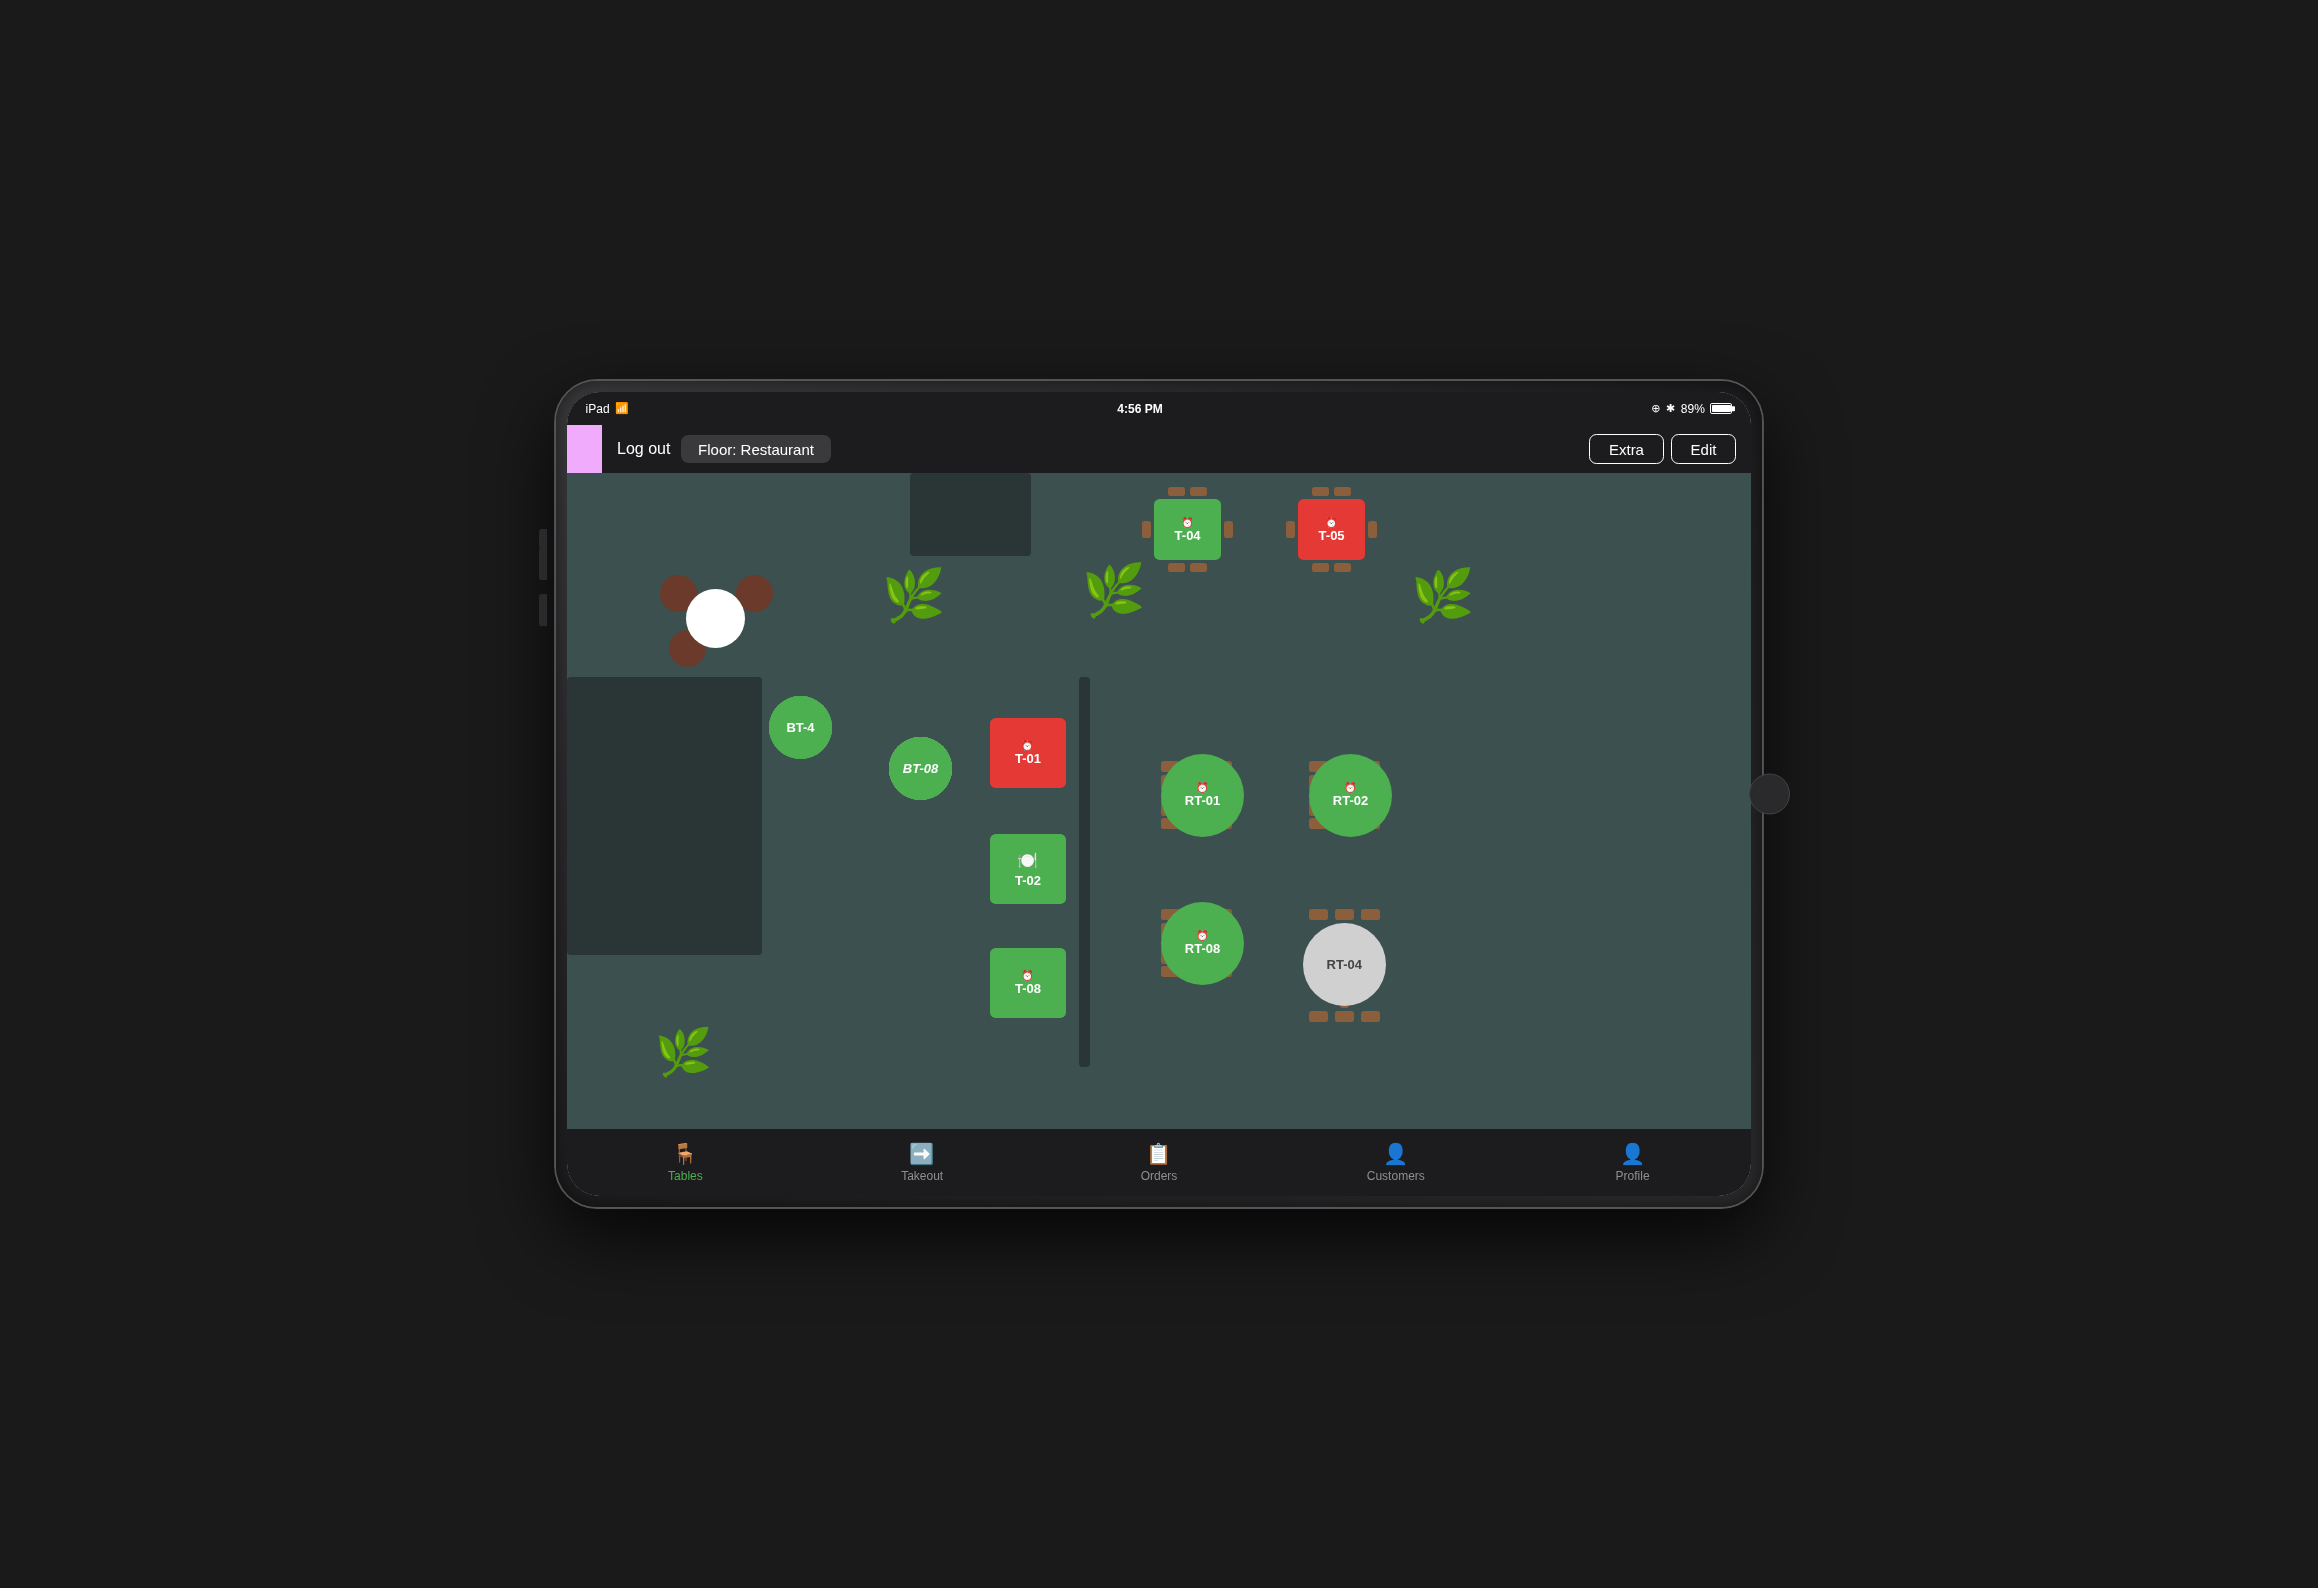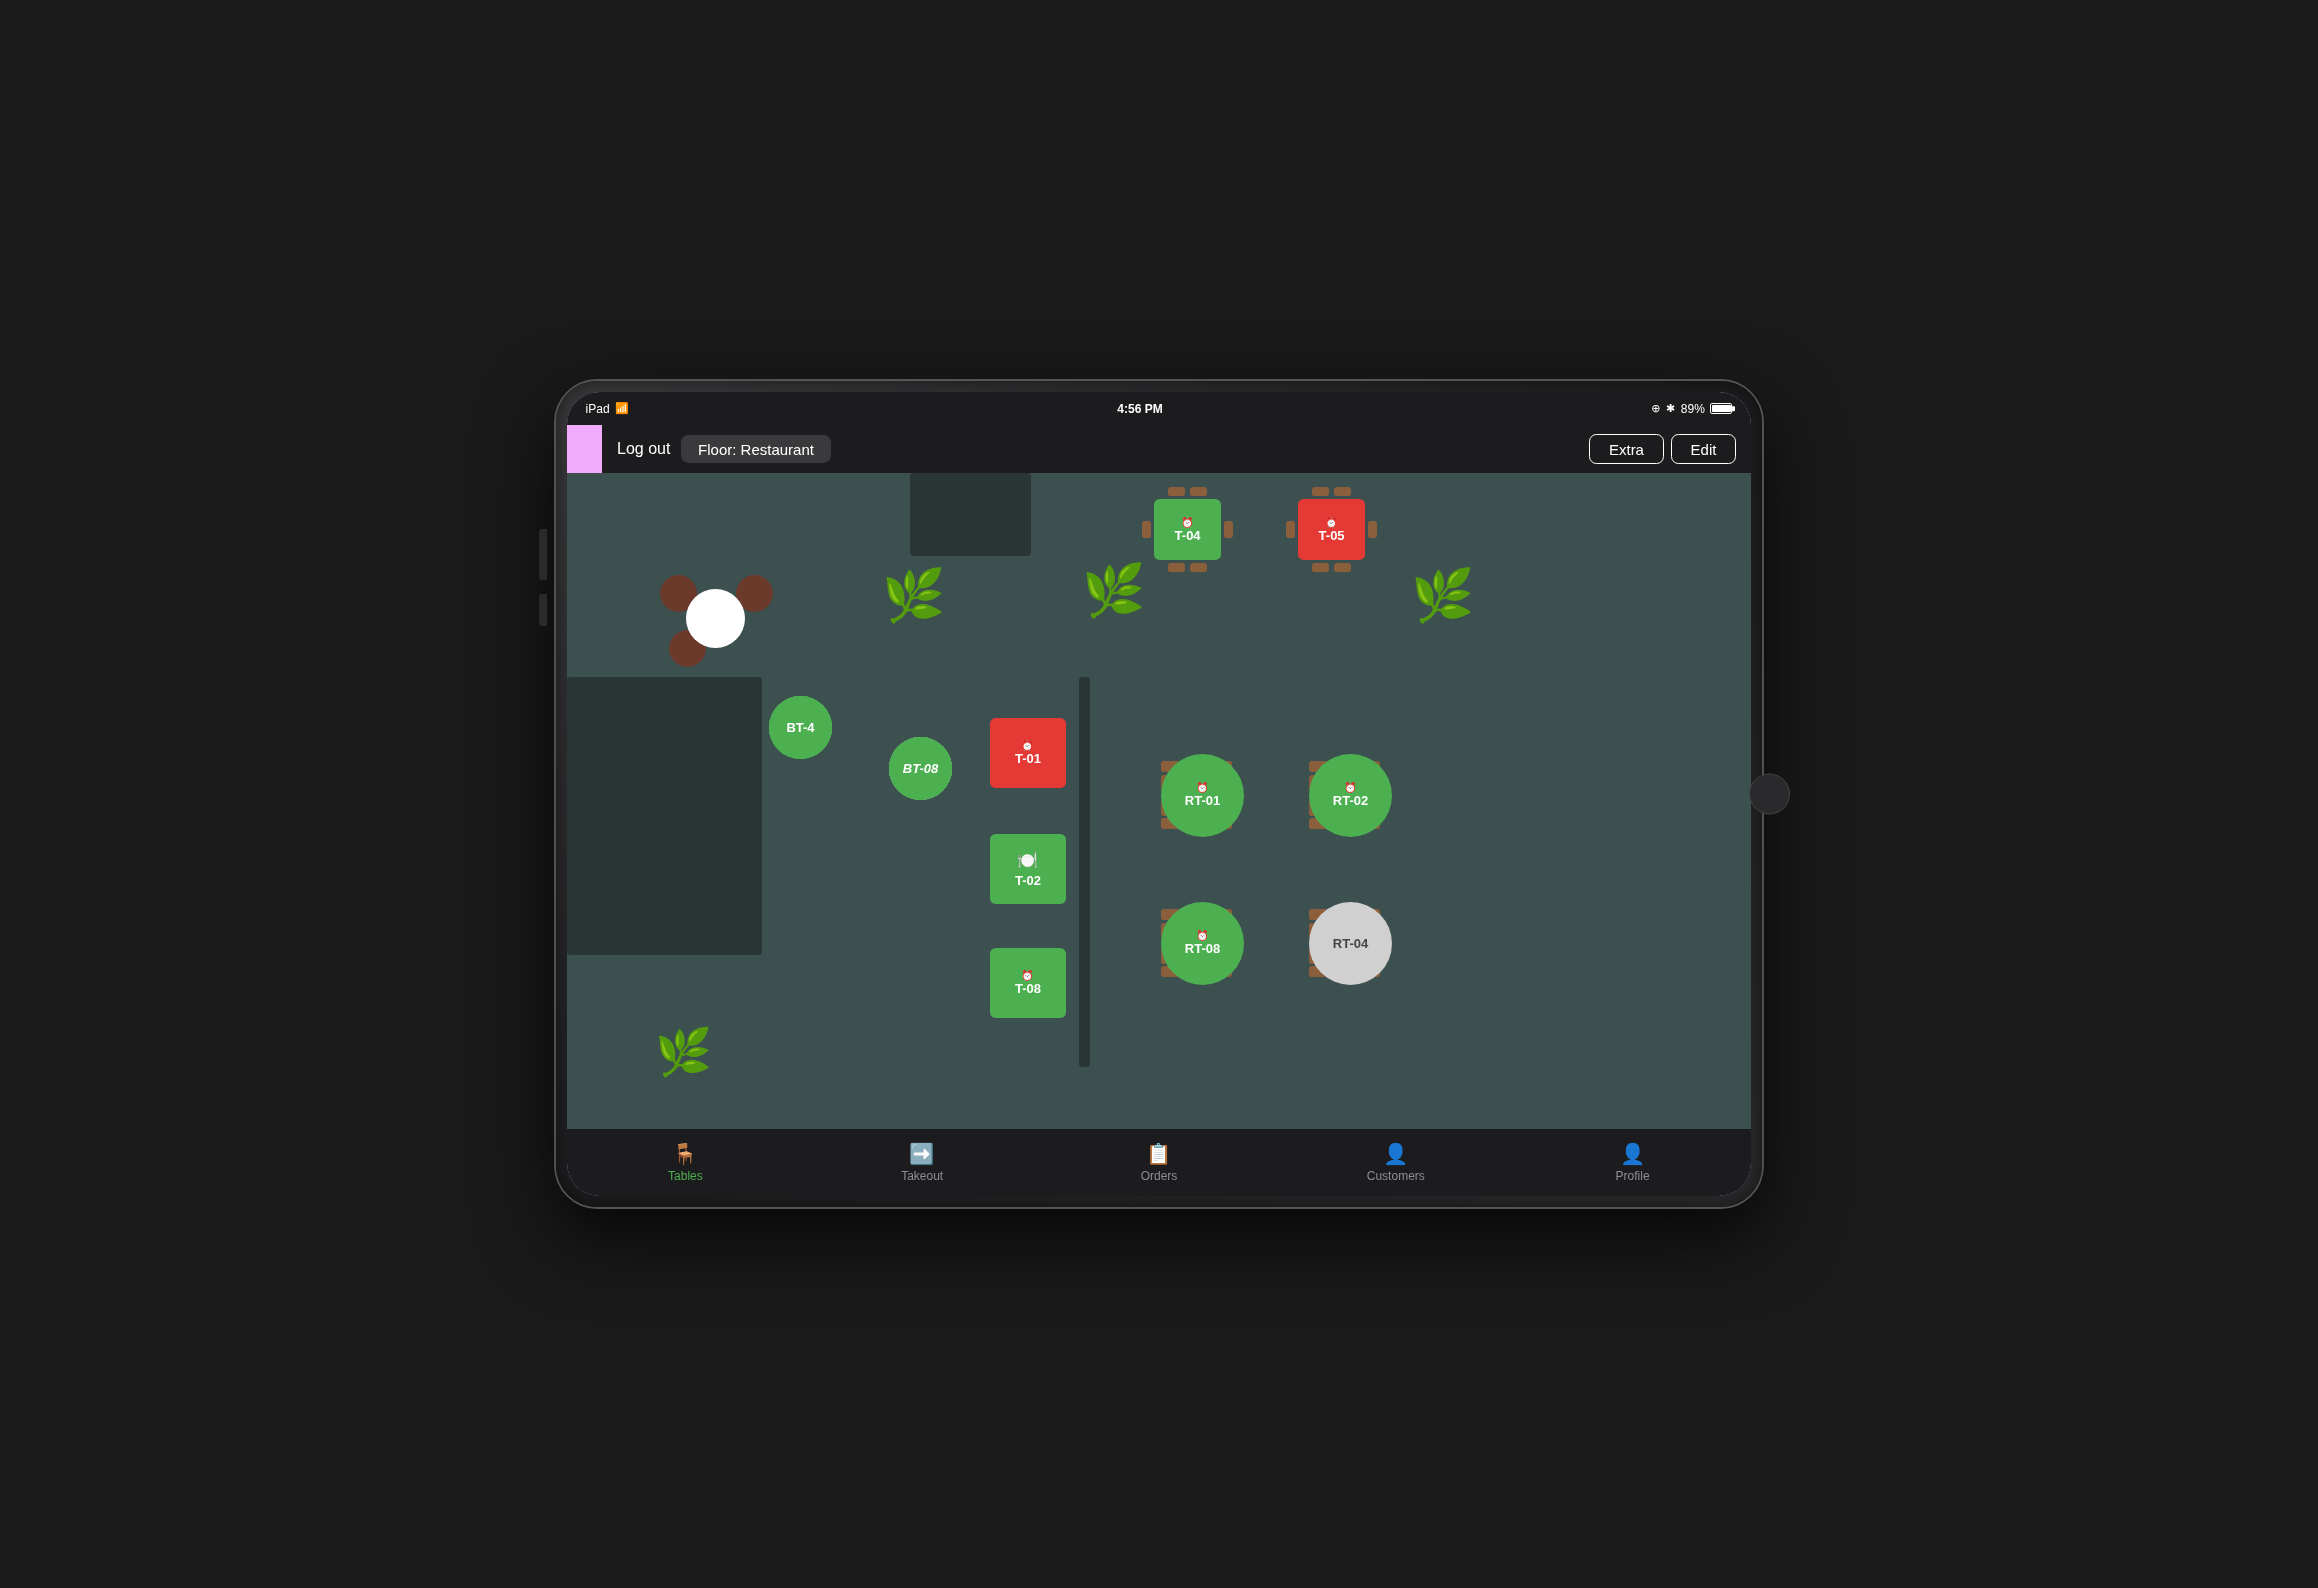--- a/index.html
+++ b/index.html
@@ -448,21 +448,21 @@
             <div class="chair chair-h" style="width:18.6px; height:11px;"></div>
           </div>
         </div>
 
         <div style="position:absolute; left:742px; top:436px;">
           <div style="display:flex; justify-content:center; margin-bottom:2.8px; gap:7.4px;">
             <div class="chair chair-h" style="width:18.6px; height:11px;"></div>
             <div class="chair chair-h" style="width:18.6px; height:11px;"></div>
             <div class="chair chair-h" style="width:18.6px; height:11px;"></div>
           </div>
-          <div style="display:flex; align-items:center; gap:3.7px;">
+          <div style="display:flex; align-items:center; gap:3.7px;flex-direction:column;">
             <div style="display:flex; flex-direction:column; gap:7.4px;">
               <div class="chair chair-v"></div>
               <div class="chair chair-v"></div>
             </div>
             <div class="table-circle white-table" style="width:83px; height:83px;">
               <span>RT-04</span>
             </div>
             <div style="display:flex; flex-direction:column; gap:7.4px;">
               <div class="chair chair-v"></div>
               <div class="chair chair-v"></div>

